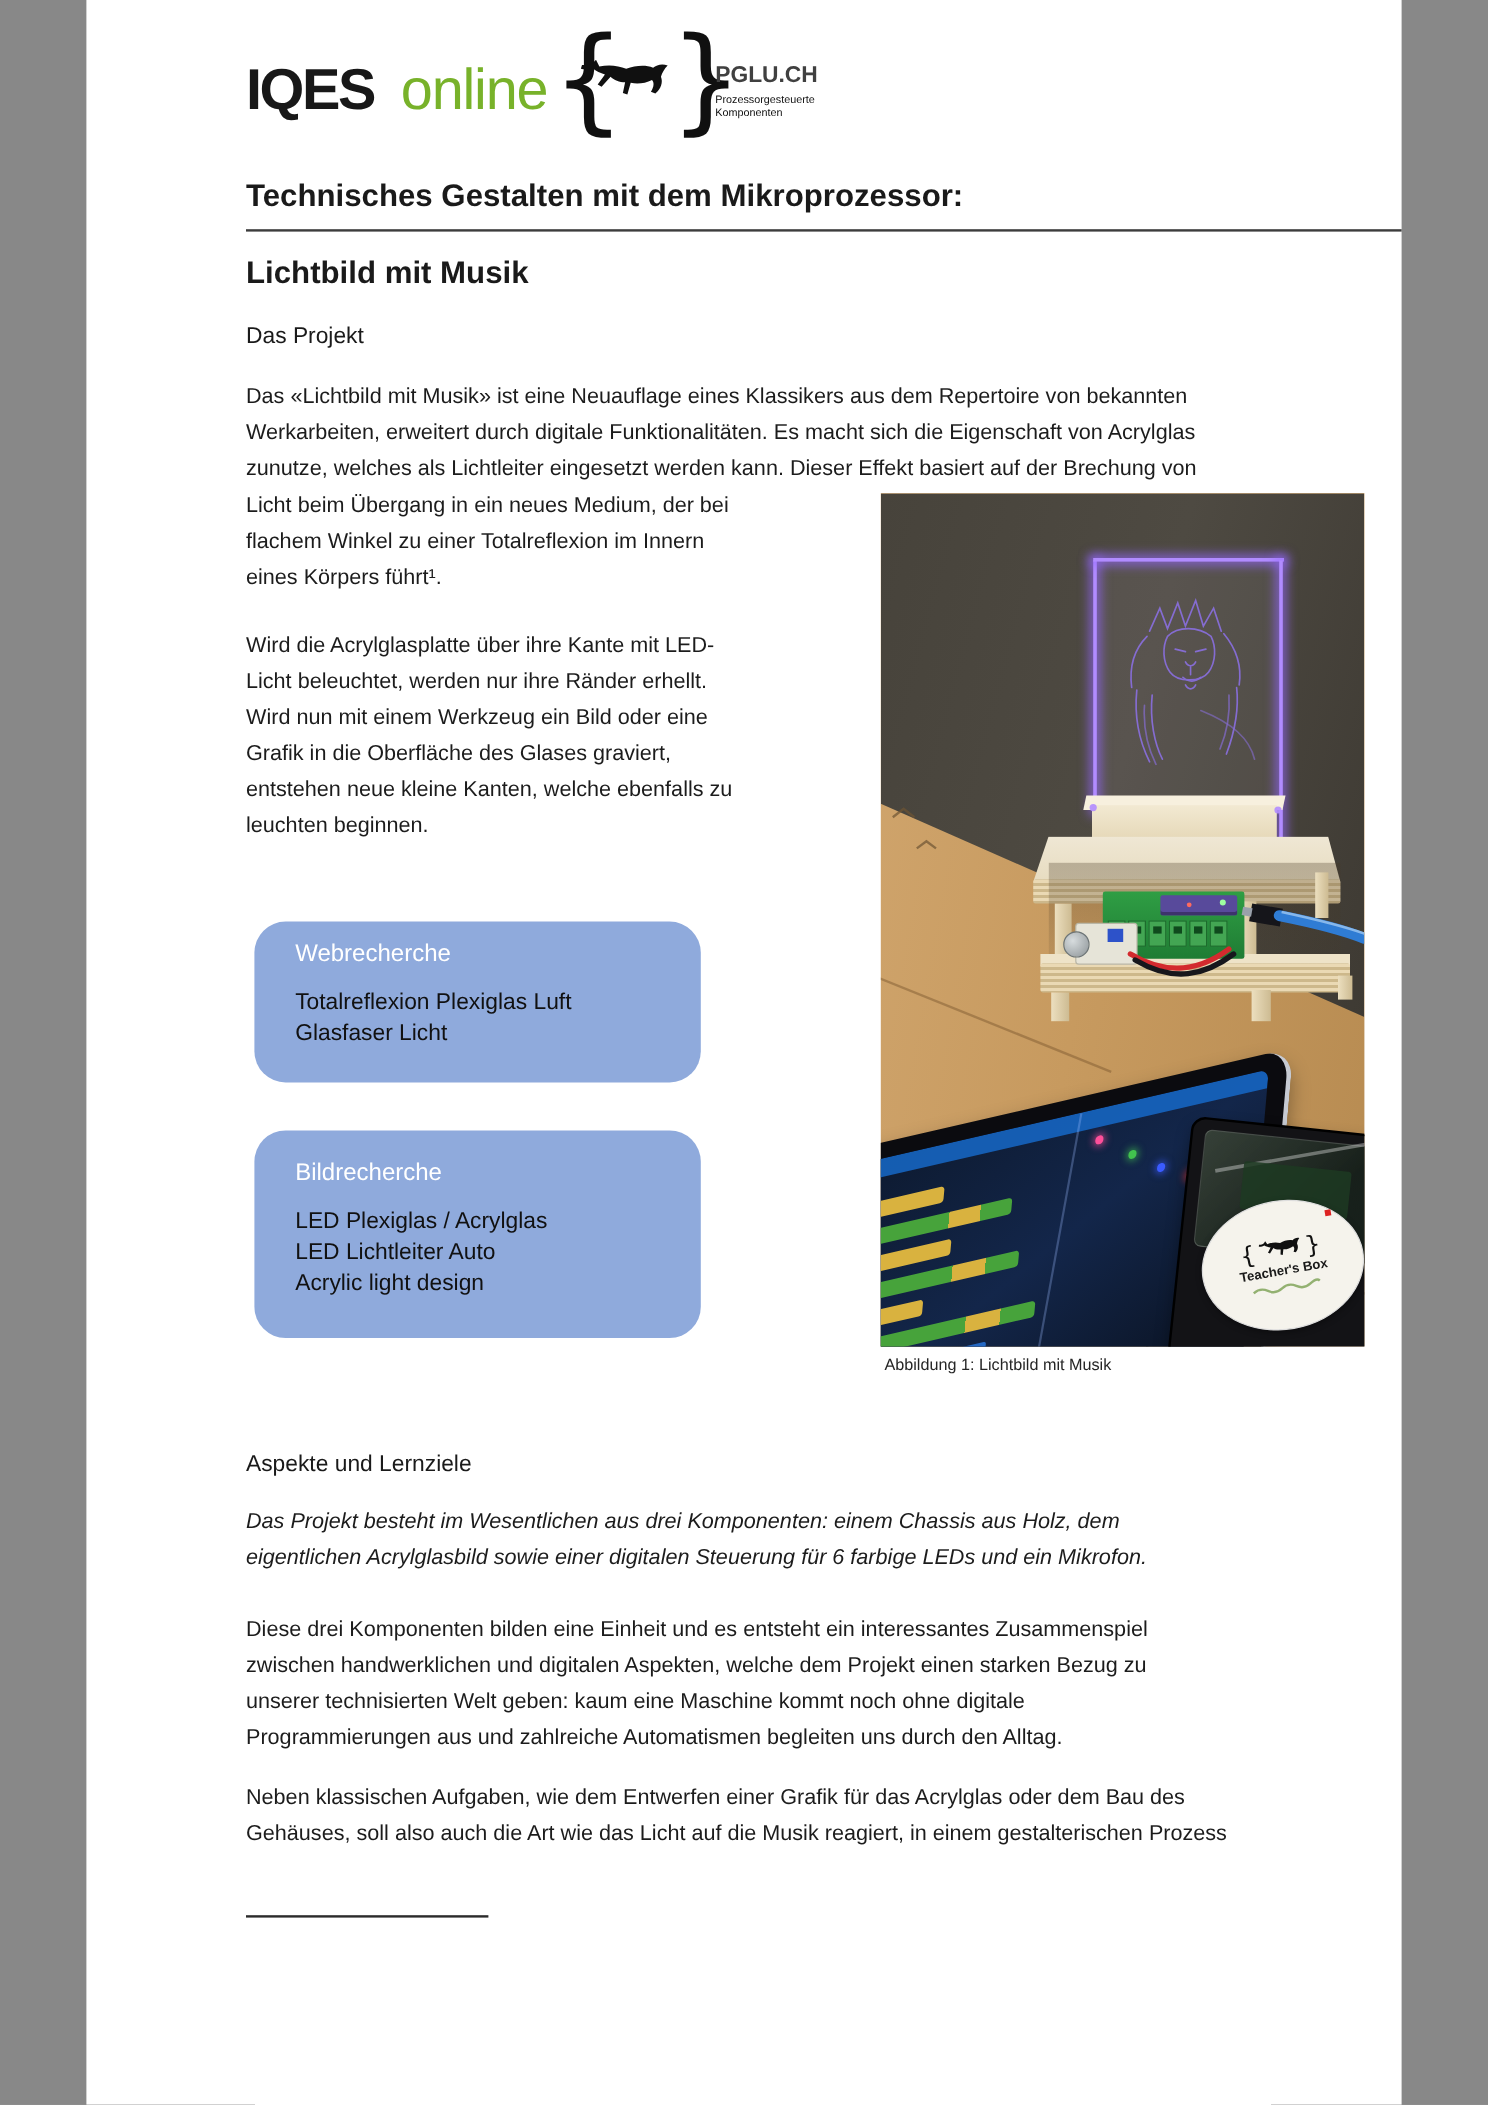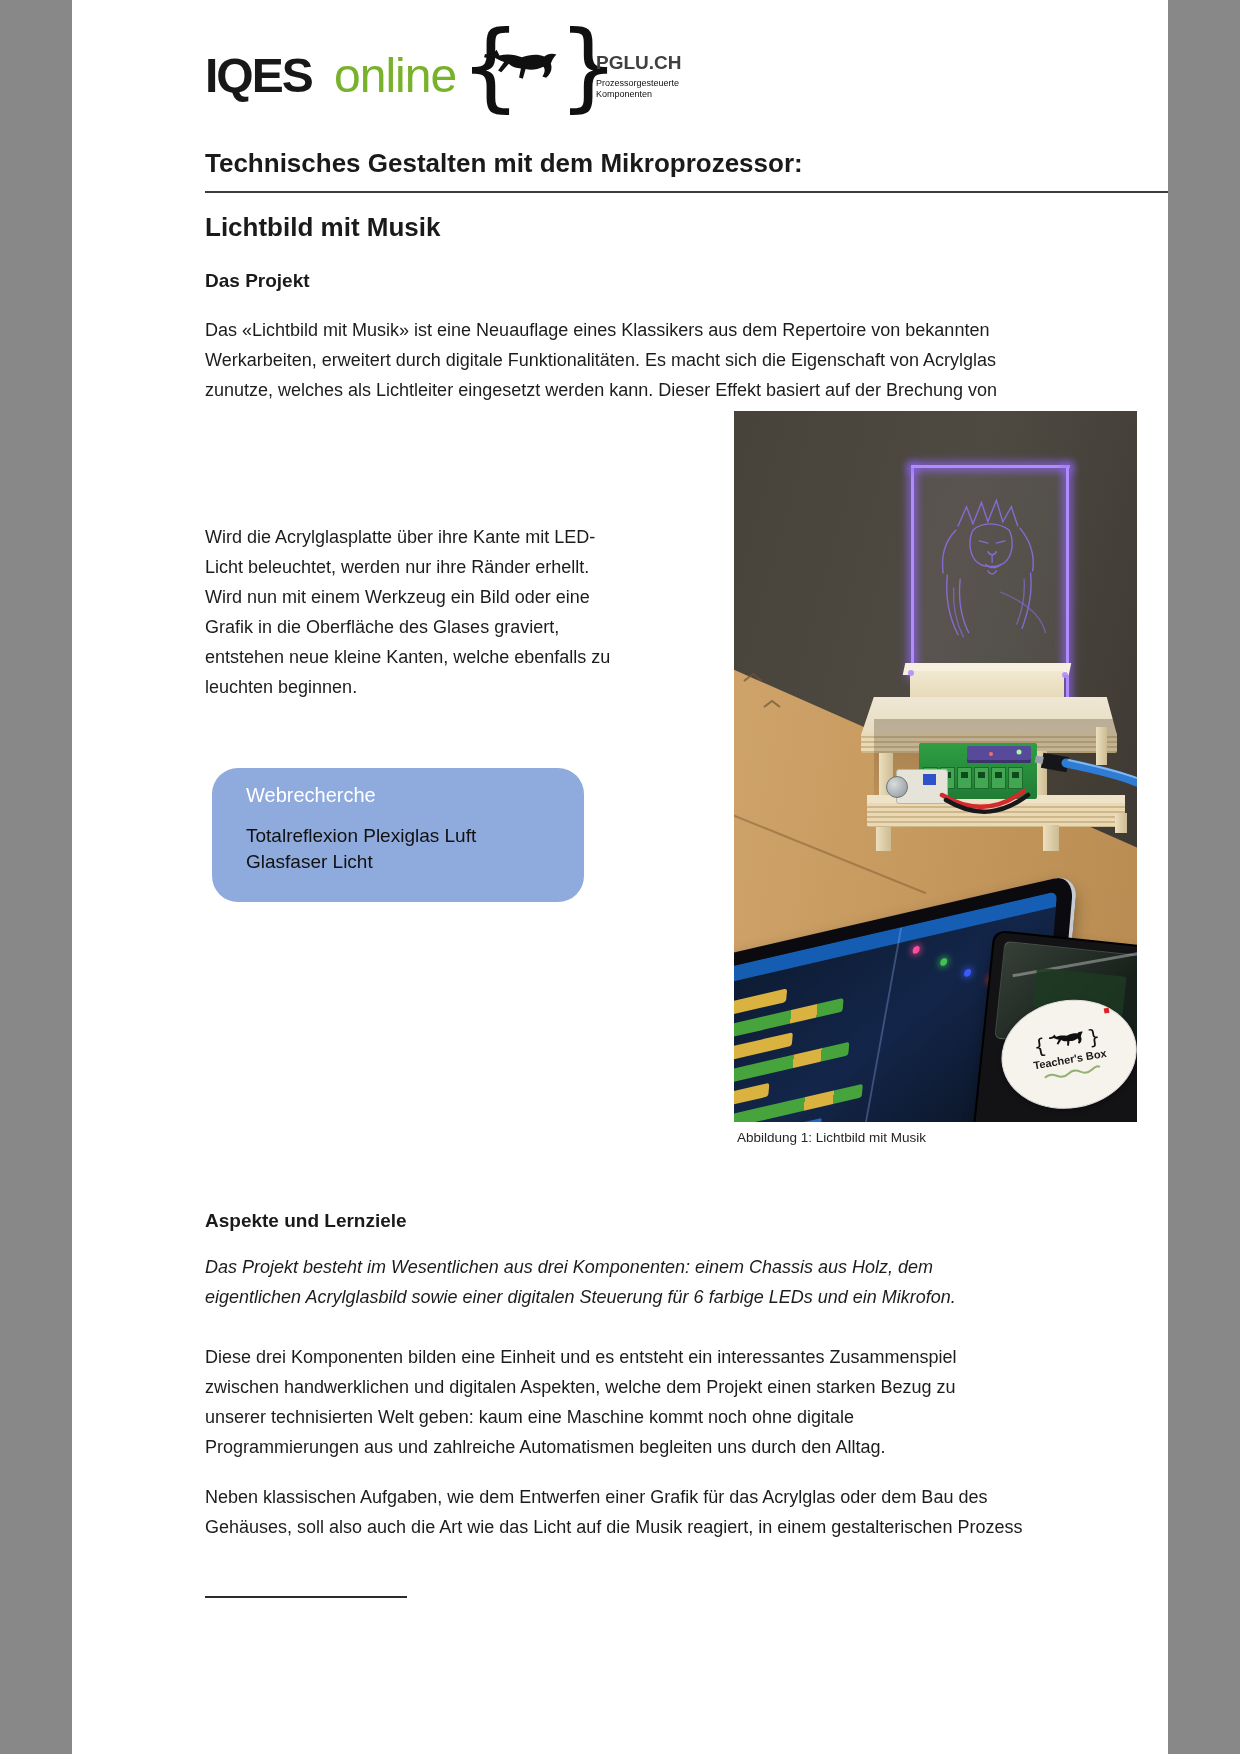--- a/index.html
+++ b/index.html
@@ -15,21 +15,21 @@
   .brace-l{left:388px;top:18px;}
   .brace-r{left:486px;top:18px;}
   .horse-main{left:404px;top:48px;width:88px;height:42px;}
   .pglu-name{left:524px;top:52px;font-size:19px;font-weight:700;color:#404040;letter-spacing:0px;}
   .pglu-sub{left:524px;top:78px;font-size:9px;line-height:11px;color:#101010;}
 
   
   .h1{left:133px;top:148px;font-size:26px;font-weight:700;}
   .rule{left:133px;top:191px;width:974px;height:2px;background:#3c3c3c;}
   .h2{left:133px;top:212px;font-size:26px;font-weight:700;}
-  .h3{font-size:19px;font-weight:700;}
+  .h3{font-size:19px;font-weight:400;}
   .body-text{font-size:18px;line-height:30px;color:#1c1c1c;}
 
   
   .bluebox{left:140px;width:372px;background:#8faadc;border-radius:26px;padding:16px 0 0 34px;box-sizing:border-box;}
   .bluebox .bb-title{color:#ffffff;font-size:20px;margin:0 0 16px 0;}
   .bluebox .bb-items{font-size:19px;line-height:26px;color:#111;}
 
   
   .photo{left:662px;top:411px;width:403px;height:711px;overflow:hidden;
          background:linear-gradient(100deg,#d0a56d 0%,#c79a5f 45%,#b78b51 100%);}
@@ -139,31 +139,40 @@
 Komponenten</div>
 
   <div class="abs h1">Technisches Gestalten mit dem Mikroprozessor:</div>
   <div class="abs rule"></div>
   <div class="abs h2">Lichtbild mit Musik</div>
   <div class="abs h3" style="left:133px;top:270px;">Das Projekt</div>
 
   <div class="abs body-text lines" style="left:133px;top:315px;">Das «Lichtbild mit Musik» ist eine Neuauflage eines Klassikers aus dem Repertoire von bekannten
 Werkarbeiten, erweitert durch digitale Funktionalitäten. Es macht sich die Eigenschaft von Acrylglas
 zunutze, welches als Lichtleiter eingesetzt werden kann. Dieser Effekt basiert auf der Brechung von</div>
+  <div class="abs body-text lines" style="left:133px;top:406px;">Licht beim Übergang in ein neues Medium, der bei
+flachem Winkel zu einer Totalreflexion im Innern
+eines Körpers führt¹.</div>
   <div class="abs body-text lines" style="left:133px;top:522px;">Wird die Acrylglasplatte über ihre Kante mit LED-
 Licht beleuchtet, werden nur ihre Ränder erhellt.
 Wird nun mit einem Werkzeug ein Bild oder eine
 Grafik in die Oberfläche des Glases graviert,
 entstehen neue kleine Kanten, welche ebenfalls zu
 leuchten beginnen.</div>
 
   <div class="abs bluebox" style="top:768px;height:134px;">
     <div class="bb-title">Webrecherche</div>
     <div class="bb-items lines">Totalreflexion Plexiglas Luft
 Glasfaser Licht</div>
+  </div>
+  <div class="abs bluebox" style="top:942px;height:173px;padding-top:24px;">
+    <div class="bb-title">Bildrecherche</div>
+    <div class="bb-items lines">LED Plexiglas / Acrylglas
+LED Lichtleiter Auto
+Acrylic light design</div>
   </div>
 
   <div class="abs photo">
 
     <div class="abs seam" style="left:-20px;top:440px;width:220px;height:2px;transform:rotate(22deg);"></div>
     <div class="abs seam" style="left:226px;top:560px;width:2px;height:160px;transform:rotate(4deg);"></div>
     <div class="abs seam" style="left:290px;top:655px;width:140px;height:2px;transform:rotate(14deg);"></div>
     <div class="abs wood-light"></div>
 
     <div class="abs backdrop"></div>

